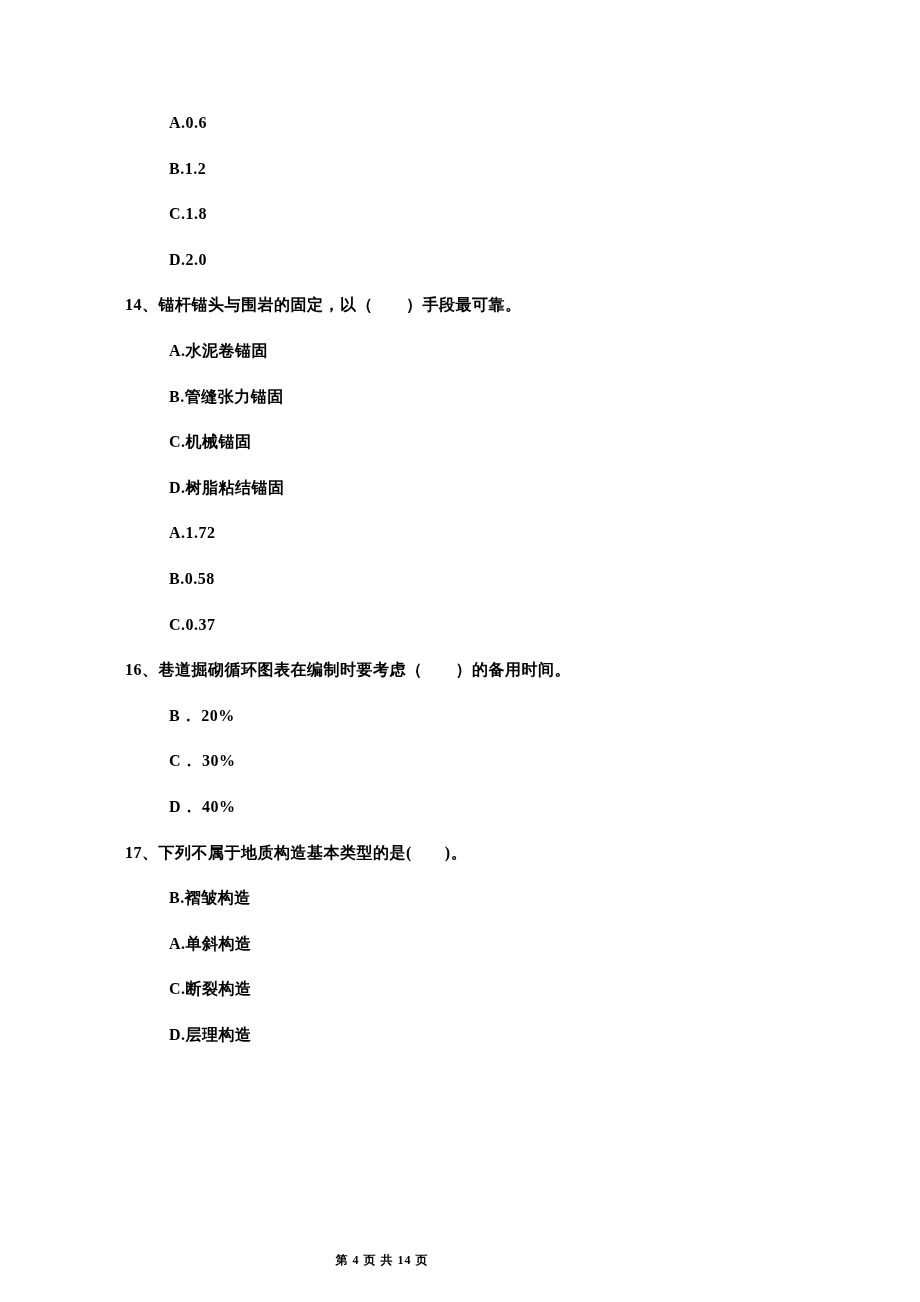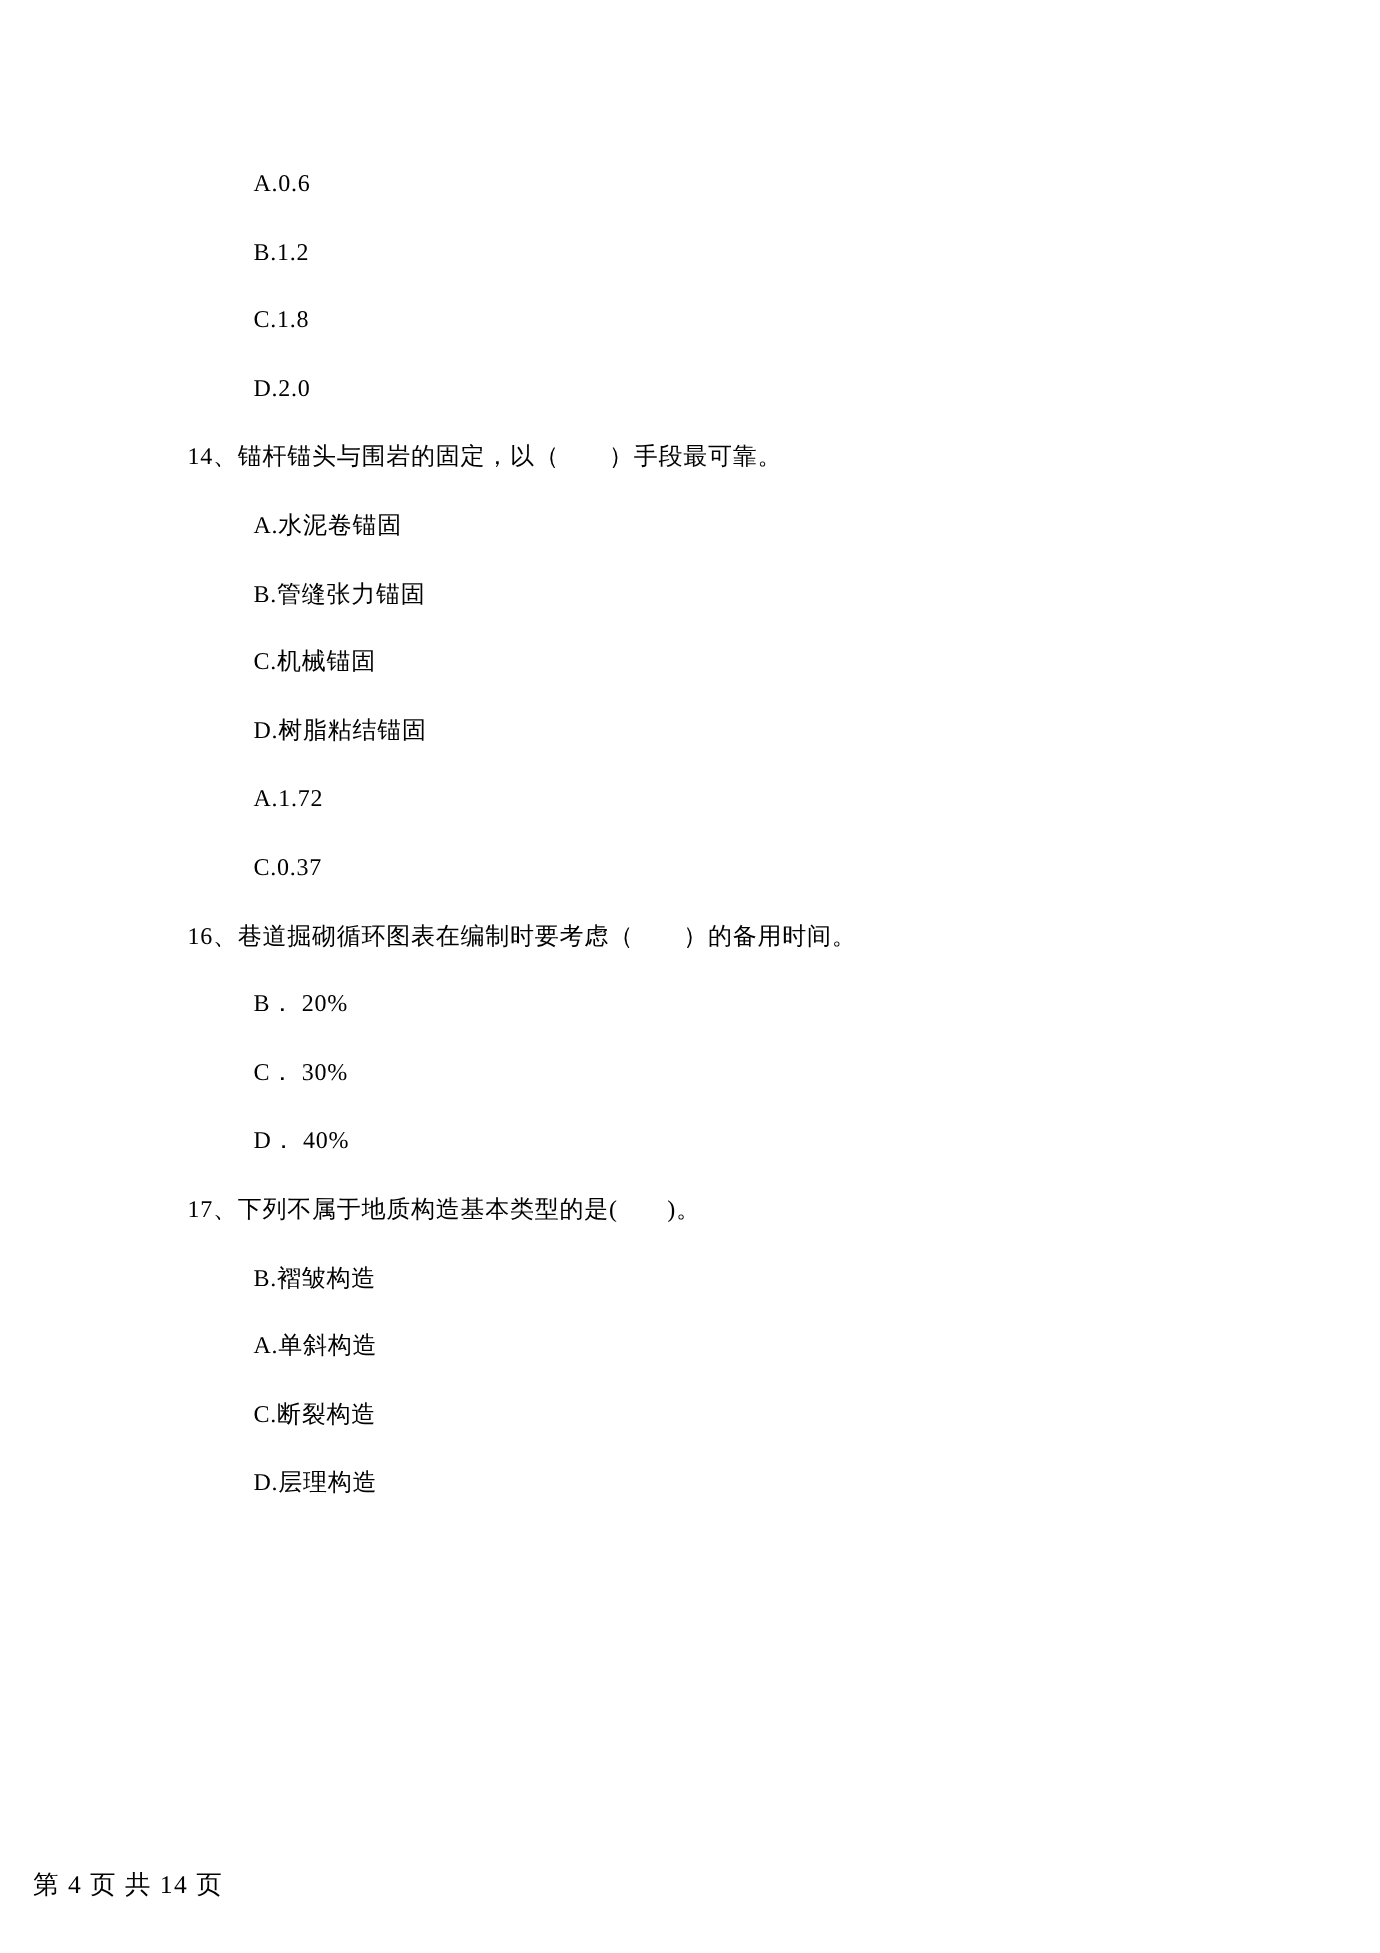--- a/index.html
+++ b/index.html
@@ -10,57 +10,59 @@
     color: #000000;
     font-size: 16px;
     line-height: 1.6;
   }
   .page {
     width: 764px;
     min-height: 1302px;
     box-sizing: border-box;
     padding: 110px 125px 40px 125px;
     position: relative;
+    font-weight: bold;
   }
   .option-line {
     margin-left: 44px;
     margin-bottom: 20px;
     letter-spacing: 0.5px;
   }
   .question-line {
     margin-bottom: 20px;
     letter-spacing: 0.5px;
   }
   .footer {
     position: absolute;
     bottom: 32px;
     left: 0;
     right: 0;
-    font-size: 17px;
+    text-align: center;
+    font-size: 12px;
     letter-spacing: 1px;
-    margin-left: 22px;
   }
 </style>
 </head>
 <body>
 
 <div class="page">
 
   <div class="option-line">A.0.6</div>
   <div class="option-line">B.1.2</div>
   <div class="option-line">C.1.8</div>
   <div class="option-line">D.2.0</div>
 
   <div class="question-line">14、锚杆锚头与围岩的固定，以（　　）手段最可靠。</div>
   <div class="option-line">A.水泥卷锚固</div>
   <div class="option-line">B.管缝张力锚固</div>
   <div class="option-line">C.机械锚固</div>
   <div class="option-line">D.树脂粘结锚固</div>
 
   <div class="option-line">A.1.72</div>
+  <div class="option-line">B.0.58</div>
   <div class="option-line">C.0.37</div>
 
   <div class="question-line">16、巷道掘砌循环图表在编制时要考虑（　　）的备用时间。</div>
   <div class="option-line">B． 20%</div>
   <div class="option-line">C． 30%</div>
   <div class="option-line">D． 40%</div>
 
   <div class="question-line">17、下列不属于地质构造基本类型的是(　　)。</div>
   <div class="option-line">B.褶皱构造</div>
   <div class="option-line">A.单斜构造</div>

